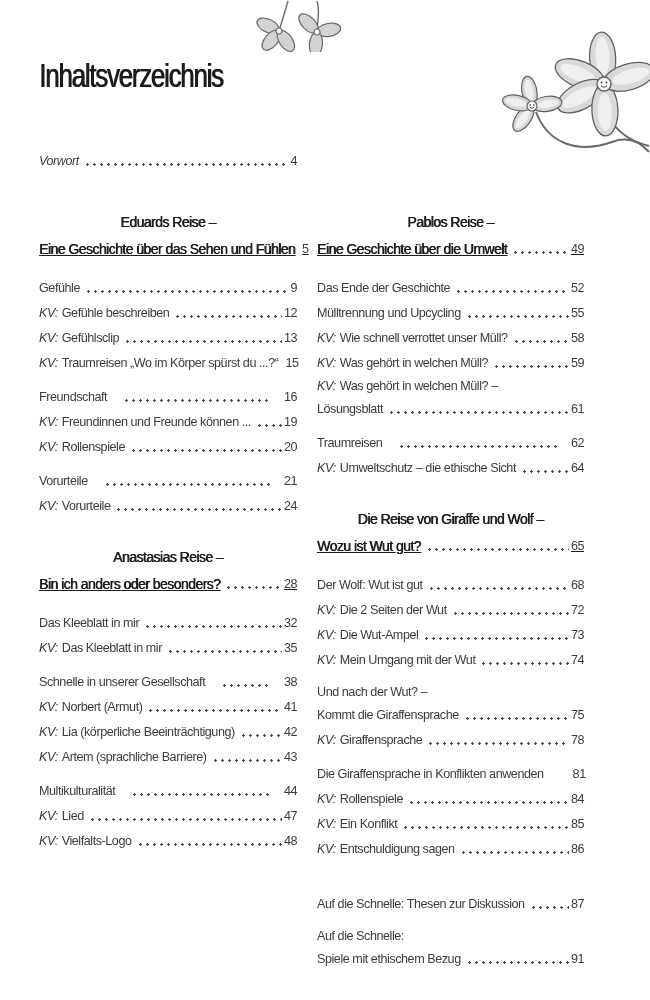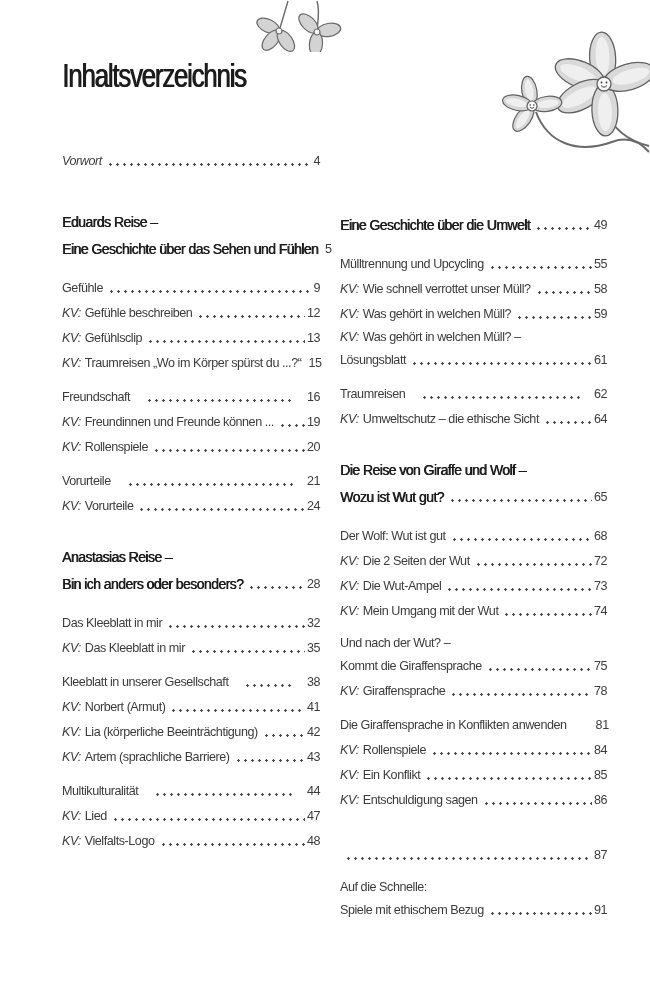--- a/index.html
+++ b/index.html
@@ -4,21 +4,21 @@
 <style>
   html,body { margin:0; padding:0; }
   body {
     width:650px; height:1000px;
     background:#ffffff;
     position:relative;
     overflow:hidden;
     font-family:"Liberation Sans", sans-serif;
     color:#3c3c3c;
   }
-  .content { position:absolute; left:62px; top:56px; width:545px; }
+  .content { position:absolute; left:39px; top:56px; width:545px; }
 
   
   .title {
     font-size:33px; line-height:40px;
     color:#1c1c1c; letter-spacing:-1.5px;
     text-shadow:1.1px 0 0 #1c1c1c;
     transform:scaleX(0.78); transform-origin:left top;
     white-space:nowrap;
   }
 
@@ -30,29 +30,29 @@
   .lbl { flex-shrink:0; }
   .dots { flex:1 1 0; min-width:0; height:3px; margin:0 2px 4px 5px;
           background-image:radial-gradient(circle, #4a4a4a 1.05px, transparent 1.45px);
           background-size:7px 3px; background-repeat:repeat-x; }
   .pg { flex-shrink:0; }
 
   .vorwort { width:258px; margin-top:49px; }
   .vorwort .lbl { font-style:italic; }
 
   
-  .cols { display:flex; margin-top:40px; }
+  .cols { display:flex; margin-top:40px;text-align:center; }
   .col-left  { width:258px; margin-right:20px; }
   .col-right { width:267px; }
 
   .sec + .sec { margin-top:30px; }
   .sec-head { color:#1d1d1d; font-size:14px; letter-spacing:-0.55px;
               text-shadow:0.6px 0 0 #1d1d1d; }
   .sec-head .hline1 { height:24px; line-height:24px; white-space:nowrap; }
-  .sec-head .hline2 { display:flex; align-items:flex-end; height:24px; line-height:18px; white-space:nowrap; }
+  .sec-head .hline2 { display:flex; align-items:flex-end; height:24px; line-height:18px; white-space:nowrap;text-decoration:underline; }
   .sec-head .pg { font-size:12.6px; letter-spacing:-0.45px; text-shadow:none; color:#3c3c3c; }
   .entries { margin-top:14px; }
   .gap { margin-top:9px;gap:11px; }
   .schnelle { margin-top:26px; }
 
   
   .decor-center { position:absolute; left:250px; top:0; width:95px; height:52px; }
   .decor-right  { position:absolute; left:492px; top:24px; width:158px; height:132px; }
 </style>
 </head>
@@ -211,21 +211,21 @@
               <span class="dots"></span>
               <span class="pg">32</span>
           </div>
           <div class="row">
             <span class="kv">KV:</span>
               <span class="lbl">Das Kleeblatt in mir</span>
               <span class="dots"></span>
               <span class="pg">35</span>
           </div>
           <div class="row gap">
-            <span class="lbl">Kleeblatt in unserer Gesellschaft</span>
+            <span class="lbl">Schnelle in unserer Gesellschaft</span>
               <span class="dots"></span>
               <span class="pg">38</span>
           </div>
           <div class="row">
             <span class="kv">KV:</span>
               <span class="lbl">Norbert (Armut)</span>
               <span class="dots"></span>
               <span class="pg">41</span>
           </div>
           <div class="row">
@@ -259,27 +259,33 @@
           </div>
         </div>
       </div>
 
     </div>
 
     <div class="col-right">
 
       <div class="sec">
         <div class="sec-head">
+          <div class="hline1">Pablos Reise –</div>
           <div class="hline2">
             <span class="lbl">Eine Geschichte über die Umwelt</span>
             <span class="dots"></span>
             <span class="pg">49</span>
           </div>
         </div>
         <div class="entries">
+          <div class="row">
+            <span class="lbl">Das Ende der Geschichte</span>
+              <span class="dots"></span>
+              <span class="pg">52</span>
+          </div>
           <div class="row">
             <span class="lbl">Mülltrennung und Upcycling</span>
               <span class="dots"></span>
               <span class="pg">55</span>
           </div>
           <div class="row">
             <span class="kv">KV:</span>
               <span class="lbl">Wie schnell verrottet unser Müll?</span>
               <span class="dots"></span>
               <span class="pg">58</span>
@@ -382,20 +388,21 @@
               <span class="lbl">Entschuldigung sagen</span>
               <span class="dots"></span>
               <span class="pg">86</span>
           </div>
         </div>
       </div>
 
       <div class="sec schnelle">
         <div class="entries" style="margin-top:0;">
           <div class="row">
+            <span class="lbl">Auf die Schnelle: Thesen zur Diskussion</span>
               <span class="dots"></span>
               <span class="pg">87</span>
           </div>
           <div class="row tl gap">
             <span class="lbl">Auf die Schnelle:</span>
           </div>
           <div class="row tl">
             <span class="lbl">Spiele mit ethischem Bezug</span>
               <span class="dots"></span>
               <span class="pg">91</span>

